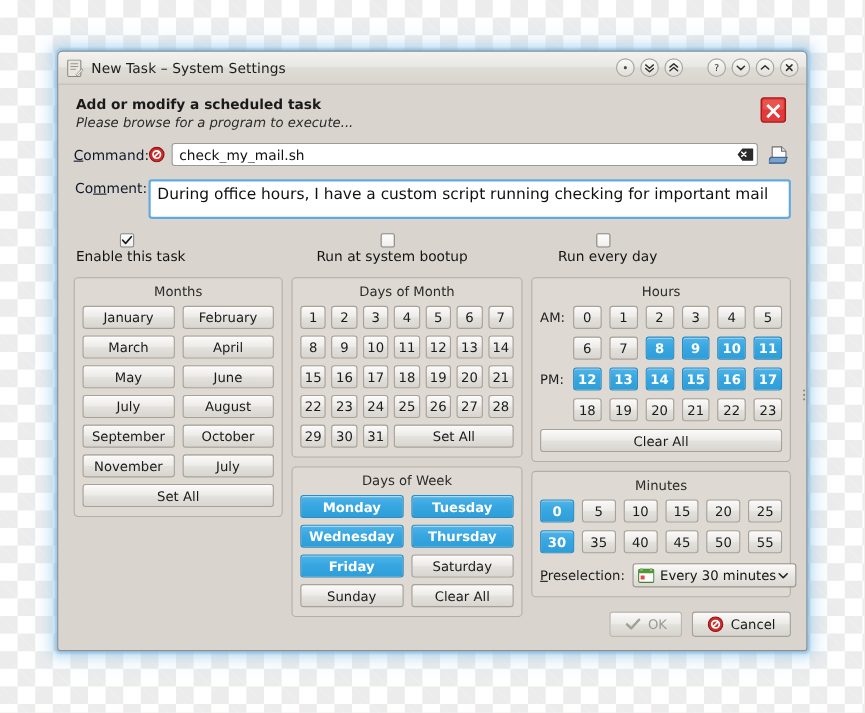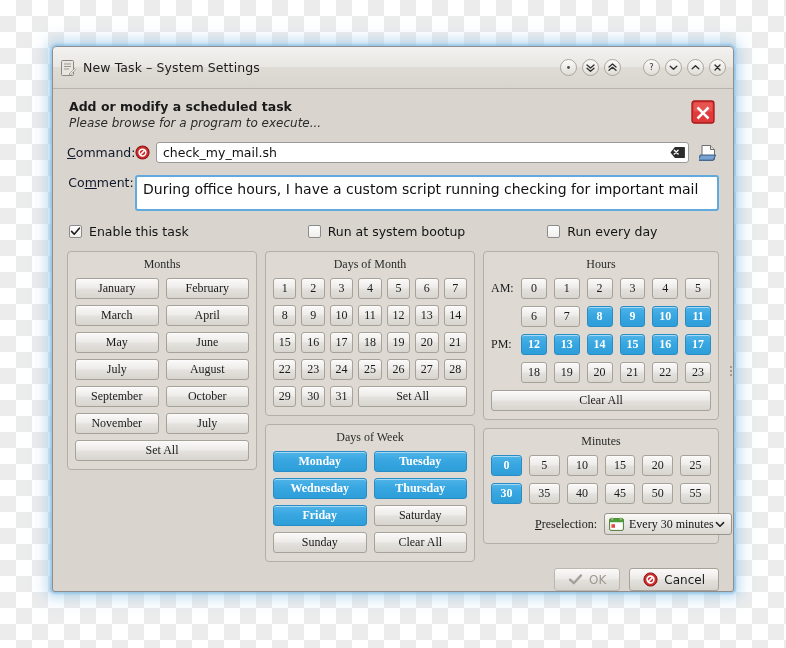--- a/index.html
+++ b/index.html
@@ -28,21 +28,21 @@
     border-radius: 5px 5px 3px 3px;
     box-shadow:
       0 0 2px 2px rgba(120,180,225,0.55),
       0 0 9px 6px rgba(150,200,235,0.40),
       0 0 18px 10px rgba(175,215,240,0.25);
     box-sizing: border-box;
   }
 
   
   #titlebar {
-    height: 42px;
+    height: 30px;
     background: linear-gradient(to bottom, #f3f2f0 0%, #e9e7e3 48%, #dfdcd6 50%, #d9d5ce 100%);
     border-bottom: 1px solid #b9b5ad;
     border-radius: 4px 4px 0 0;
     display: flex;
     align-items: center;
     padding: 0 7px 0 8px;
     box-sizing: border-box;
   }
   .tb-title {
     font-size: 12.5px;
@@ -134,41 +134,41 @@
     font-size: 14px; color: #111;
     line-height: 1.2;
   }
   .textarea-outer { margin-left: 0px; flex: 1; display:flex; }
 
   
   #check-row {
     display: flex; align-items: center;
     margin-top: 13px; padding-left: 2px;
   }
-  .cbox-item { display: flex; align-items: center; font-size: 12.5px; color: #131313; }
+  .cbox-item { display: flex; align-items: center; font-size: 12.5px; color: #131313; flex-direction: column; }
   .cbox {
     width: 13px; height: 13px;
     border: 1px solid #8b8b8b;
     border-radius: 2px;
     background: linear-gradient(to bottom,#fdfdfd,#f0efed);
     margin-right: 7px;
     flex: 0 0 auto;
     display: flex; align-items: center; justify-content: center;
     box-sizing: border-box;
   }
   .cb-sp1 { width: 119px; }
   .cb-sp2 { width: 82px; }
 
   
   #panels {
     display: flex;
     margin-top: 12px;
     gap: 8px;
   }
-  .col { display: flex; flex-direction: column; gap: 8px; font-family: Liberation Serif, serif; }
+  .col { display: flex; flex-direction: column; gap: 8px; }
   .colA { width: 190px; }
   .colB { width: 210px; }
   .colC { width: 236px; }
 
   .group {
     border: 1px solid #b3aea6;
     border-radius: 4px;
     background: #dedad3;
     padding: 4px 7px 8px 7px;
     box-sizing: border-box;
@@ -211,21 +211,21 @@
   
   .hrow { display: flex; align-items: center; margin-bottom: 7px; }
   .hlabel { width: 30px; font-size: 12px; color: #1c1c1c; flex: 0 0 auto; }
   .hgrid { flex: 1; display: grid; grid-template-columns: repeat(6,1fr); gap: 7px; }
   .hbtn { height: 21px; }
 
   
   .mrow { display: flex; align-items: center; margin-bottom: 7px; }
   .mgrid { flex: 1; display: grid; grid-template-columns: repeat(6,1fr); gap: 7px; }
 
-  .presel-row { display: flex; align-items: center; margin-top: 9px; margin-left: 44px; }
+  .presel-row { display: flex; align-items: center; margin-top: 9px; }
   .presel-label { font-size: 12px; color: #1c1c1c; margin-right: 7px; white-space: nowrap; }
   .combo {
     flex: 1; height: 22px;
     border: 1px solid #9a968e;
     border-radius: 3px;
     background: linear-gradient(to bottom,#fcfbfa,#e7e5e1 55%,#dbd8d2);
     display: flex; align-items: center;
     padding: 0 5px 0 4px;
     box-sizing: border-box;
     font-size: 12px; color: #141414;

